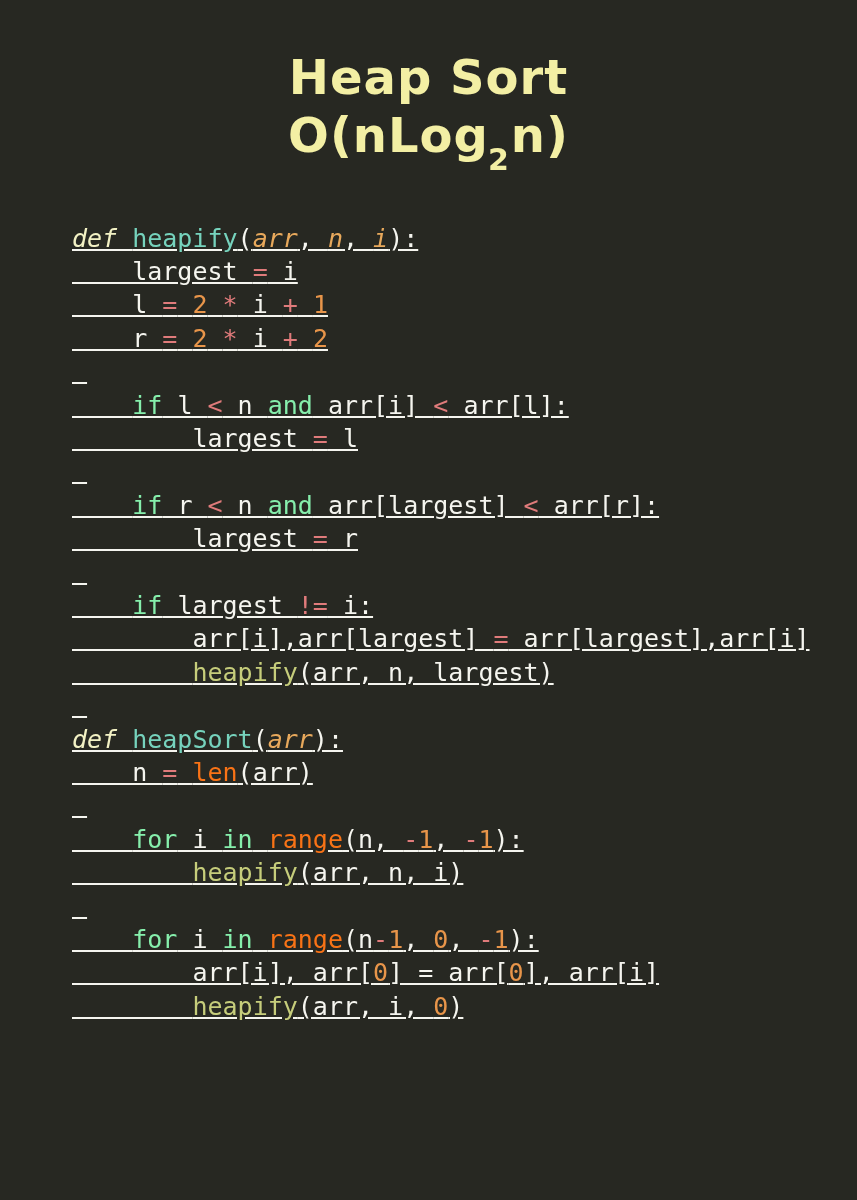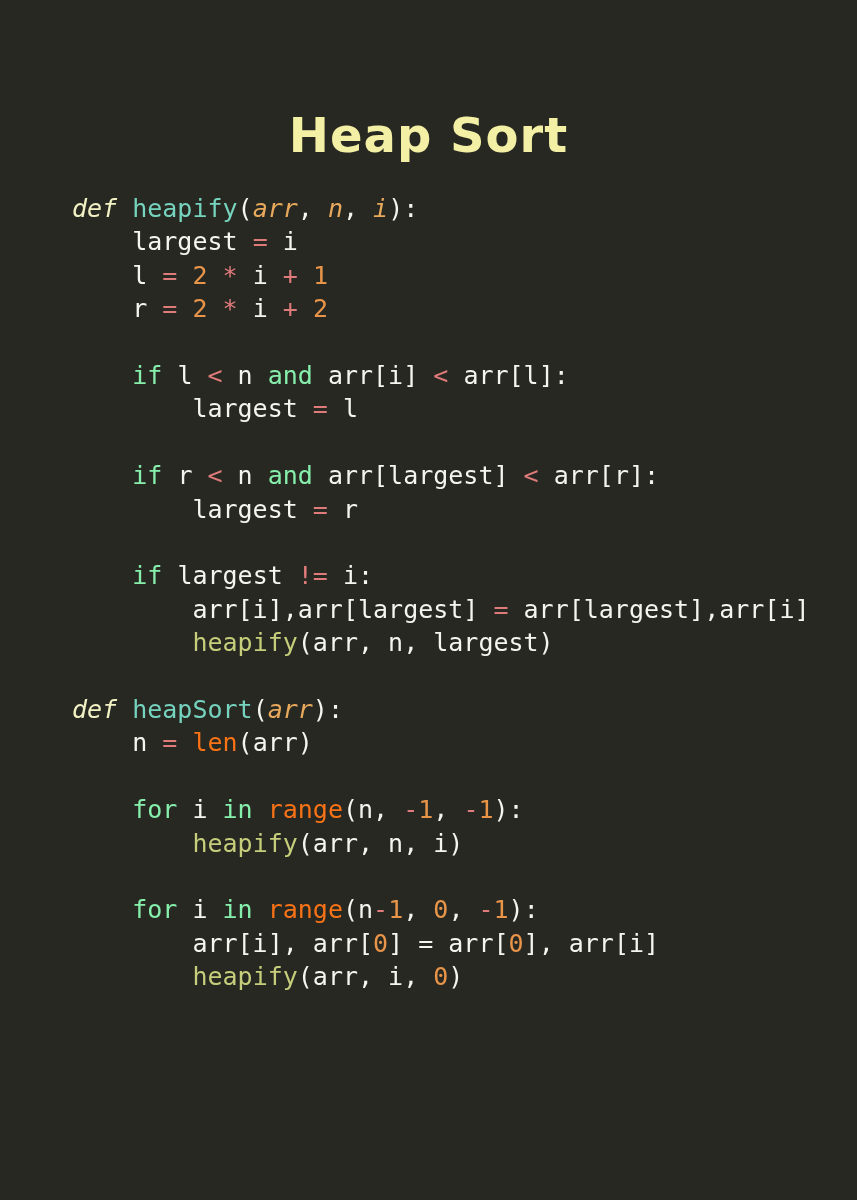--- a/index.html
+++ b/index.html
@@ -18,21 +18,21 @@
     position: relative;
     width: 857px;
     height: 1200px;
     background: #272822;
     box-sizing: border-box;
   }
 
   
   .title-block {
     text-align: center;
-    padding-top: 106px;
+    padding-top: 48px;
     user-select: none;
   }
   .title-line {
     color: #f3efa4;
     font-family: "DejaVu Sans", sans-serif;
     font-weight: bold;
     font-size: 48px;
     line-height: 58px;
     letter-spacing: 1px;
   }
@@ -40,29 +40,30 @@
     font-size: 30px;
     font-weight: bold;
     vertical-align: sub;
     position: relative;
     top: 7px;
     left: -1px;
   }
 
   
   .code-block {
-    margin-top: 28px;
+    margin-top: 40px;
     padding-left: 72px;
     padding-right: 20px;
     font-family: "DejaVu Sans Mono", monospace;
     font-size: 25px;
     line-height: 33.4px;
     color: #f5f5ef;
     white-space: pre;
     letter-spacing: 0px;
+    text-decoration: underline;
   }
   .code-line {
     white-space: pre;
     min-height: 33.4px;
   }
   .code-line.blank {
     height: 33.4px;
   }
 
   
@@ -78,17 +79,20 @@
 </style>
 </head>
 <body>
 
 <div id="poster">
 
   <div class="title-block">
     <div class="title-line">
       <span>Heap Sort</span>
     </div>
+    <div class="title-line">
+      <span>O(nLog</span><span class="sub">2</span><span>n)</span>
+    </div>
   </div>
 
   <div class="code-block" id="code-block"><div class="code-line"><span class="t-def">def </span><span class="t-fname">heapify</span><span class="t-plain">(</span><span class="t-param">arr</span><span class="t-plain">, </span><span class="t-param">n</span><span class="t-plain">, </span><span class="t-param">i</span><span class="t-plain">):</span></div><div class="code-line"><span class="t-plain">    largest </span><span class="t-op">=</span><span class="t-plain"> i</span></div><div class="code-line"><span class="t-plain">    l </span><span class="t-op">=</span><span class="t-plain"> </span><span class="t-num">2</span><span class="t-plain"> </span><span class="t-op">*</span><span class="t-plain"> i </span><span class="t-op">+</span><span class="t-plain"> </span><span class="t-num">1</span></div><div class="code-line"><span class="t-plain">    r </span><span class="t-op">=</span><span class="t-plain"> </span><span class="t-num">2</span><span class="t-plain"> </span><span class="t-op">*</span><span class="t-plain"> i </span><span class="t-op">+</span><span class="t-plain"> </span><span class="t-num">2</span></div><div class="code-line blank">&nbsp;</div><div class="code-line"><span class="t-plain">    </span><span class="t-kw">if</span><span class="t-plain"> l </span><span class="t-op">&lt;</span><span class="t-plain"> n </span><span class="t-kw">and</span><span class="t-plain"> arr[i] </span><span class="t-op">&lt;</span><span class="t-plain"> arr[l]:</span></div><div class="code-line"><span class="t-plain">        largest </span><span class="t-op">=</span><span class="t-plain"> l</span></div><div class="code-line blank">&nbsp;</div><div class="code-line"><span class="t-plain">    </span><span class="t-kw">if</span><span class="t-plain"> r </span><span class="t-op">&lt;</span><span class="t-plain"> n </span><span class="t-kw">and</span><span class="t-plain"> arr[largest] </span><span class="t-op">&lt;</span><span class="t-plain"> arr[r]:</span></div><div class="code-line"><span class="t-plain">        largest </span><span class="t-op">=</span><span class="t-plain"> r</span></div><div class="code-line blank">&nbsp;</div><div class="code-line"><span class="t-plain">    </span><span class="t-kw">if</span><span class="t-plain"> largest </span><span class="t-op">!=</span><span class="t-plain"> i:</span></div><div class="code-line"><span class="t-plain">        arr[i],arr[largest] </span><span class="t-op">=</span><span class="t-plain"> arr[largest],arr[i]</span></div><div class="code-line"><span class="t-plain">        </span><span class="t-call">heapify</span><span class="t-plain">(arr, n, largest)</span></div><div class="code-line blank">&nbsp;</div><div class="code-line"><span class="t-def">def </span><span class="t-fname">heapSort</span><span class="t-plain">(</span><span class="t-param">arr</span><span class="t-plain">):</span></div><div class="code-line"><span class="t-plain">    n </span><span class="t-op">=</span><span class="t-plain"> </span><span class="t-builtin">len</span><span class="t-plain">(arr)</span></div><div class="code-line blank">&nbsp;</div><div class="code-line"><span class="t-plain">    </span><span class="t-kw">for</span><span class="t-plain"> i </span><span class="t-kw">in</span><span class="t-plain"> </span><span class="t-builtin">range</span><span class="t-plain">(n, </span><span class="t-op">-</span><span class="t-num">1</span><span class="t-plain">, </span><span class="t-op">-</span><span class="t-num">1</span><span class="t-plain">):</span></div><div class="code-line"><span class="t-plain">        </span><span class="t-call">heapify</span><span class="t-plain">(arr, n, i)</span></div><div class="code-line blank">&nbsp;</div><div class="code-line"><span class="t-plain">    </span><span class="t-kw">for</span><span class="t-plain"> i </span><span class="t-kw">in</span><span class="t-plain"> </span><span class="t-builtin">range</span><span class="t-plain">(n</span><span class="t-op">-</span><span class="t-num">1</span><span class="t-plain">, </span><span class="t-num">0</span><span class="t-plain">, </span><span class="t-op">-</span><span class="t-num">1</span><span class="t-plain">):</span></div><div class="code-line"><span class="t-plain">        arr[i], arr[</span><span class="t-num">0</span><span class="t-plain">] = arr[</span><span class="t-num">0</span><span class="t-plain">], arr[i]</span></div><div class="code-line"><span class="t-plain">        </span><span class="t-call">heapify</span><span class="t-plain">(arr, i, </span><span class="t-num">0</span><span class="t-plain">)</span></div></div>
 
 </div>
 
 </body></html>

